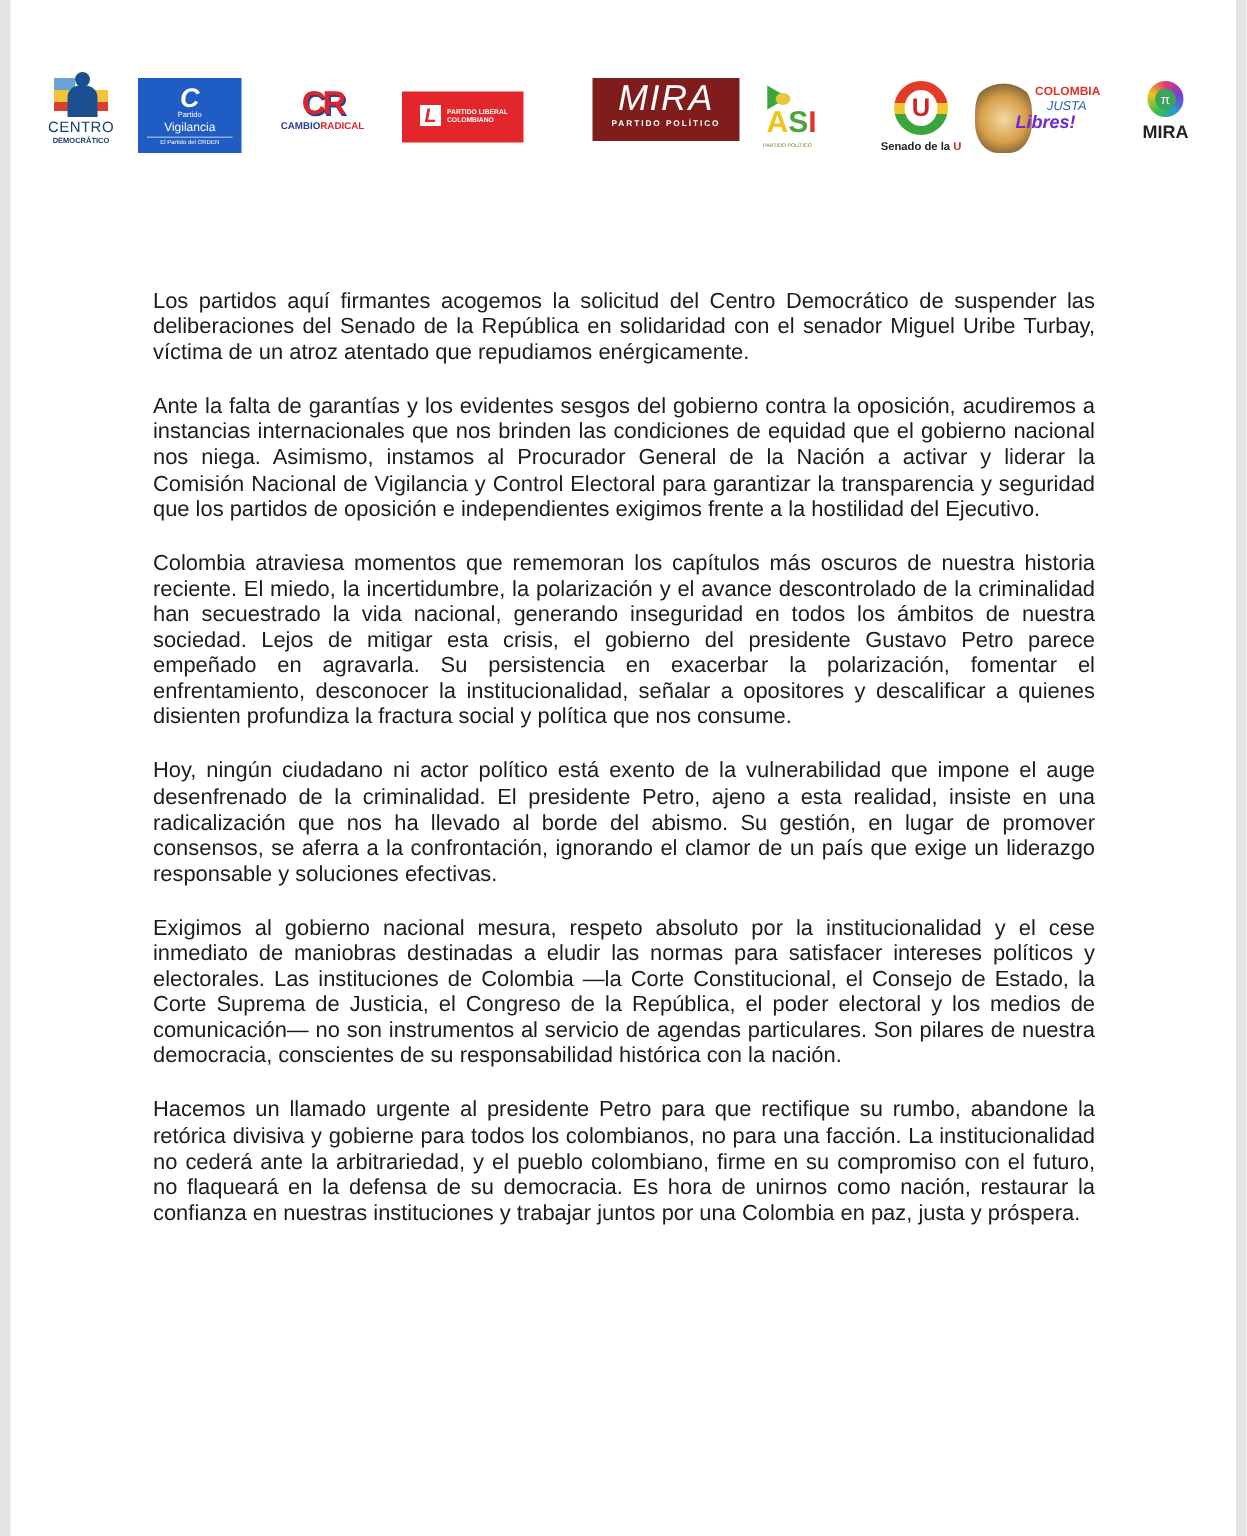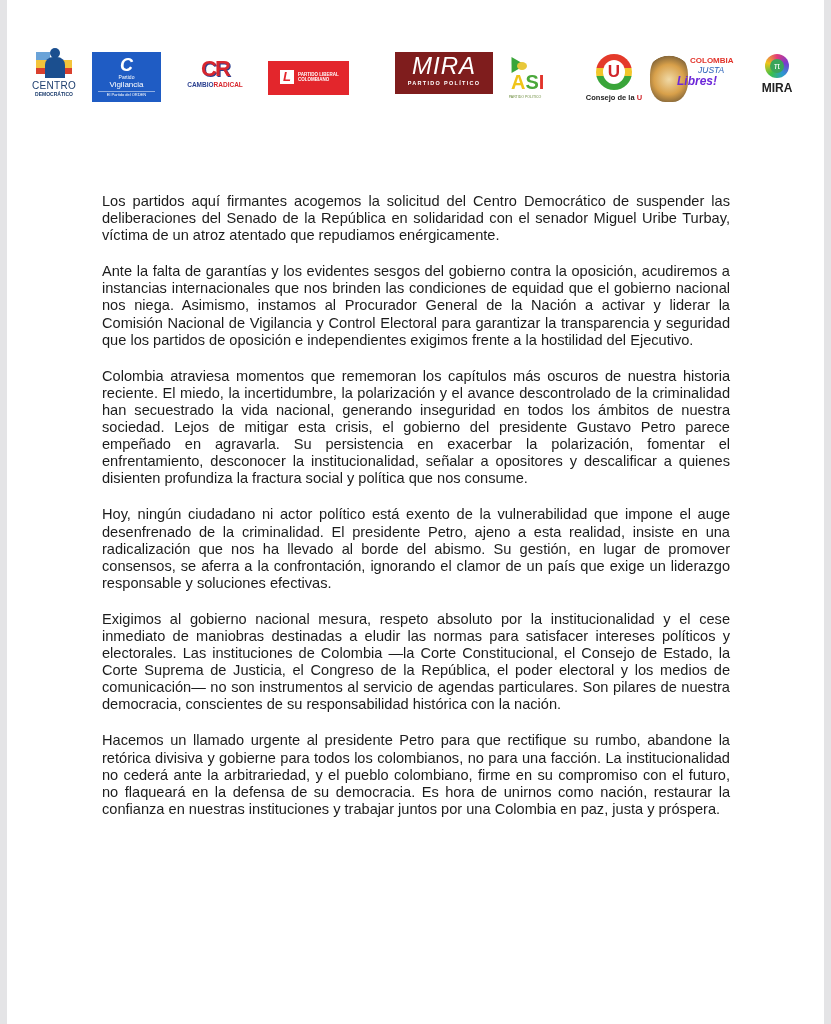--- a/index.html
+++ b/index.html
@@ -130,21 +130,21 @@
       <div class="bird"></div>
       <div class="bird2"></div>
       <div class="t"><span class="a">A</span><span class="s">S</span><span class="i">I</span></div>
       <div class="sub">PARTIDO POLÍTICO</div>
     </div>
 
     <div class="logo pu">
       <div class="circ">
         <div class="u">U</div>
       </div>
-      <div class="lab"><b>Consejo de la </b><span>U</span></div>
+      <div class="lab"><b>Senado de la </b><span>U</span></div>
     </div>
 
     <div class="logo cjl">
       <div class="lion"></div>
       <div class="t1">COLOMBIA</div>
       <div class="t2">JUSTA</div>
       <div class="t3">Libres!</div>
     </div>
 
     <div class="logo liga">

